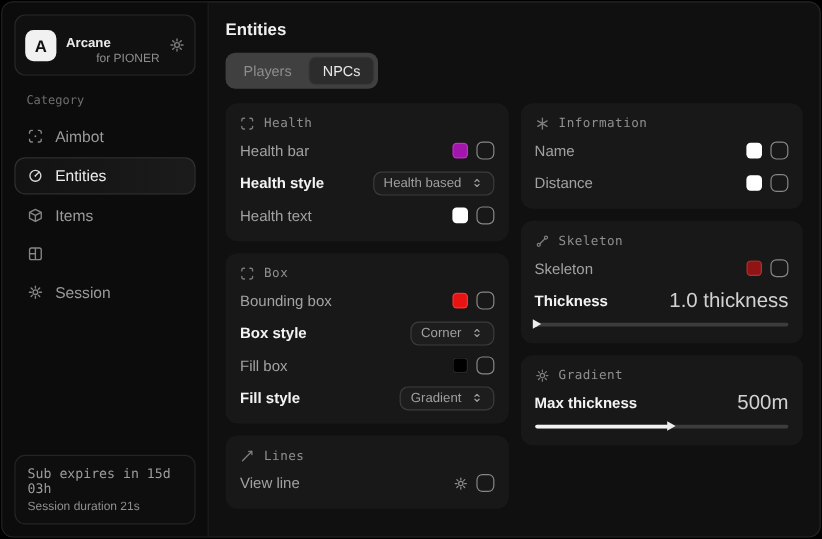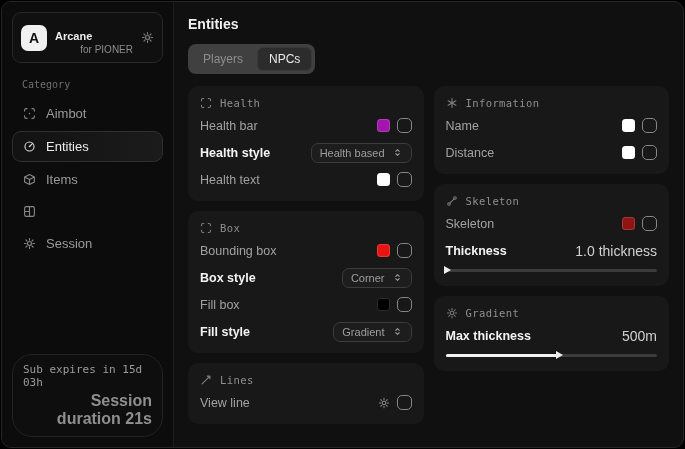--- a/index.html
+++ b/index.html
@@ -25,25 +25,25 @@
     font-family:"DejaVu Sans Mono", monospace; }
   .nav { display:flex; flex-direction:column; gap:2px; }
   .nav-item { display:flex; align-items:center; gap:10px; padding:7px 10px;
     color:#9a9a9a; font-size:13px; border:1px solid transparent;
     border-radius:9px; cursor:pointer; }
   .nav-item .nicon { color:#868686; display:flex; }
   .nav-item.active { color:#ececec; border-color:#2f2f2f;
     background:linear-gradient(90deg,#121212,#1b1b1b); }
   .nav-item.active .nicon { color:#d8d8d8; }
   .side-footer { position:absolute; left:10px; right:10px; bottom:10px;
-    border:1px solid #242424; border-radius:20px; padding:8px 10px;
+    border:1px solid #242424; border-radius:9px; padding:8px 10px;
     background:#0e0e0e; }
   .sf1 { color:#9c9c9c; font-size:11px;
     font-family:"DejaVu Sans Mono", monospace; }
-  .sf2 { color:#8f8f8f; font-size:16px; margin-top:3px; font-weight:700;text-align:right; }
+  .sf2 { color:#8f8f8f; font-size:10px; margin-top:3px; font-weight:400; }
 
   
   .main { flex:1; padding:14px; overflow:hidden; }
   .page-title { color:#f0f0f0; font-size:14px; font-weight:700; }
   .tabs { display:inline-flex; gap:2px; background:#404040; border-radius:8px;
     padding:3px; margin-top:12px; }
   .tab { font-size:12px; color:#8d8d8d; padding:4px 11px; border:1px solid
     transparent; border-radius:6px; background:none; cursor:pointer;
     font-family:inherit; }
   .tab.active { background:#2c2c2c; border-color:#3a3a3a; color:#e9e9e9; }
@@ -64,21 +64,21 @@
   .swatch { width:13px; height:13px; border-radius:3.5px;
     box-shadow:inset 0 0 0 1px rgba(255,255,255,.16); cursor:pointer; }
   .checkbox { width:15px; height:15px; border:1.5px solid #868686;
     border-radius:5px; background:transparent; cursor:pointer; }
   .dropdown { display:inline-flex; align-items:center; gap:7px;
     background:#1d1d1d; border:1px solid #3c3c3c; border-radius:7px;
     padding:3px 8px; color:#9f9f9f; font-size:11px; cursor:pointer;
     font-family:inherit; }
   .dropdown .dicon { display:flex; color:#9f9f9f; }
   .rowgear { color:#8b8b8b; display:flex; }
-  .val { font-size:14px; color:#d2d2d2; }
+  .val { font-size:17px; color:#d2d2d2; }
   .slider { position:relative; height:9px; margin-top:5px; cursor:pointer; }
   .track { position:absolute; top:3px; left:0; right:0; height:3px;
     background:#3c3c3c; border-radius:2px; }
   .fill { position:absolute; top:3px; left:0; height:3px; background:#f2f2f2;
     border-radius:2px; }
   .thumb { position:absolute; top:0; width:0; height:0; margin-left:-2px;
     border-top:4.5px solid transparent; border-bottom:4.5px solid transparent;
     border-left:7px solid #ededed; }
 </style>
 </head>

